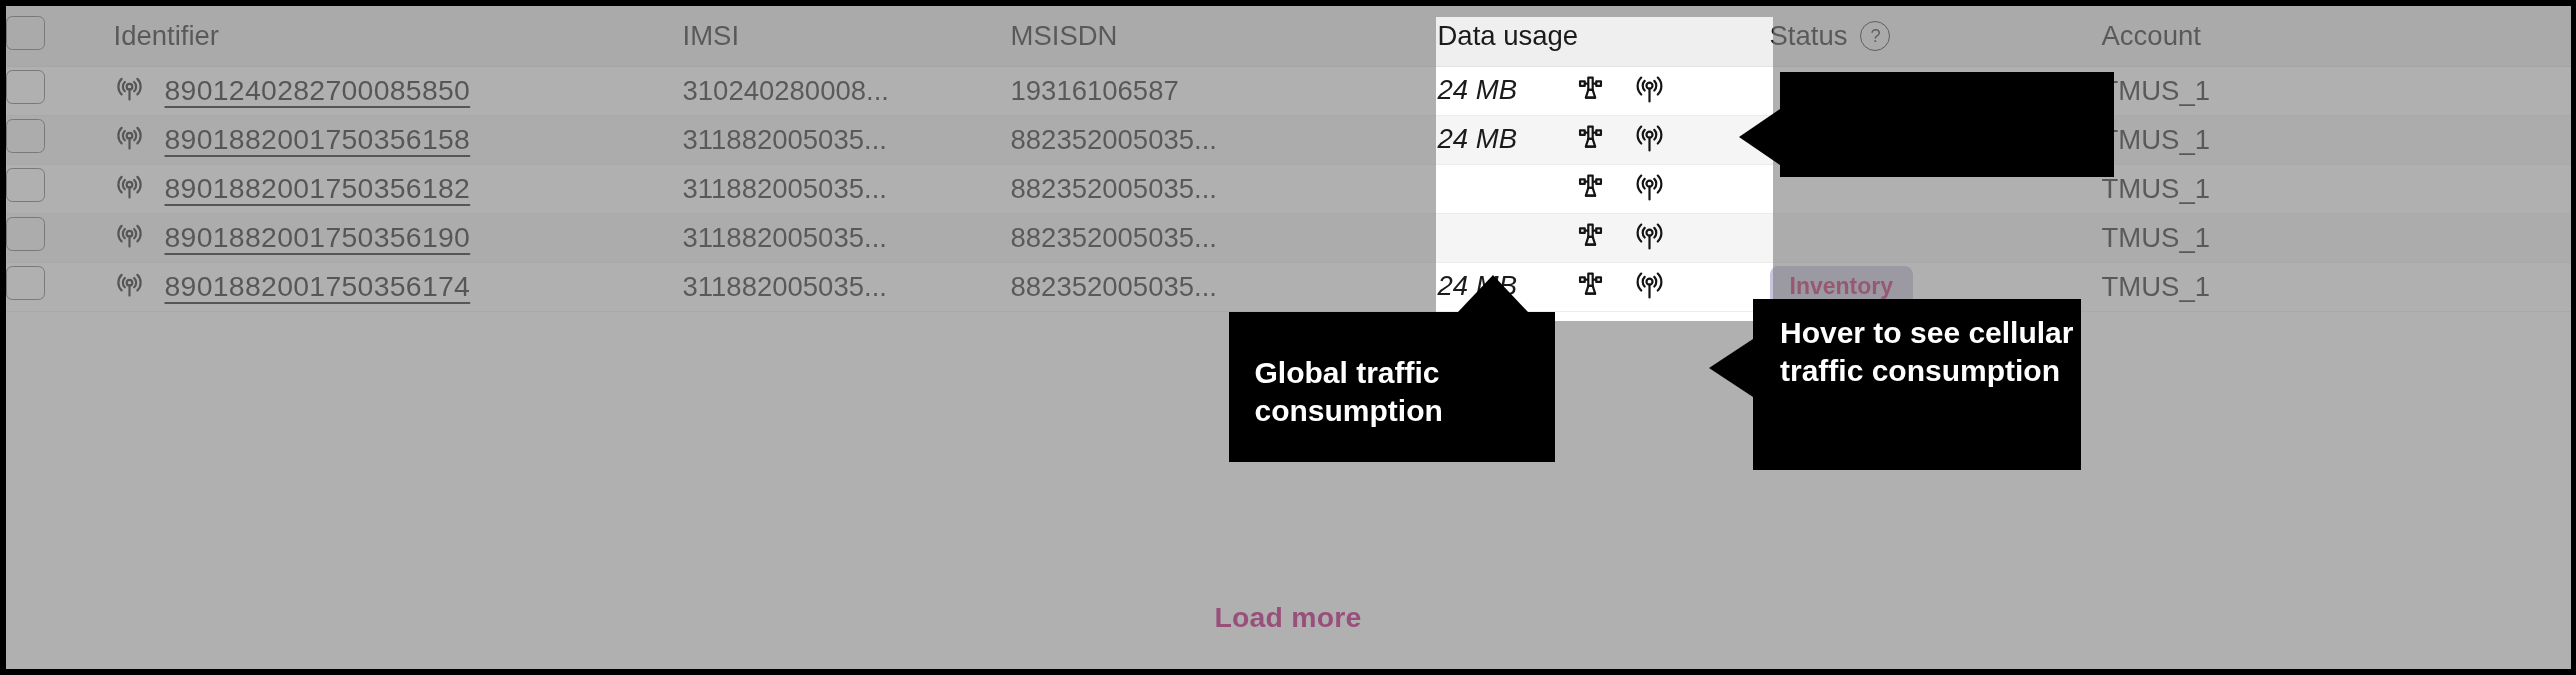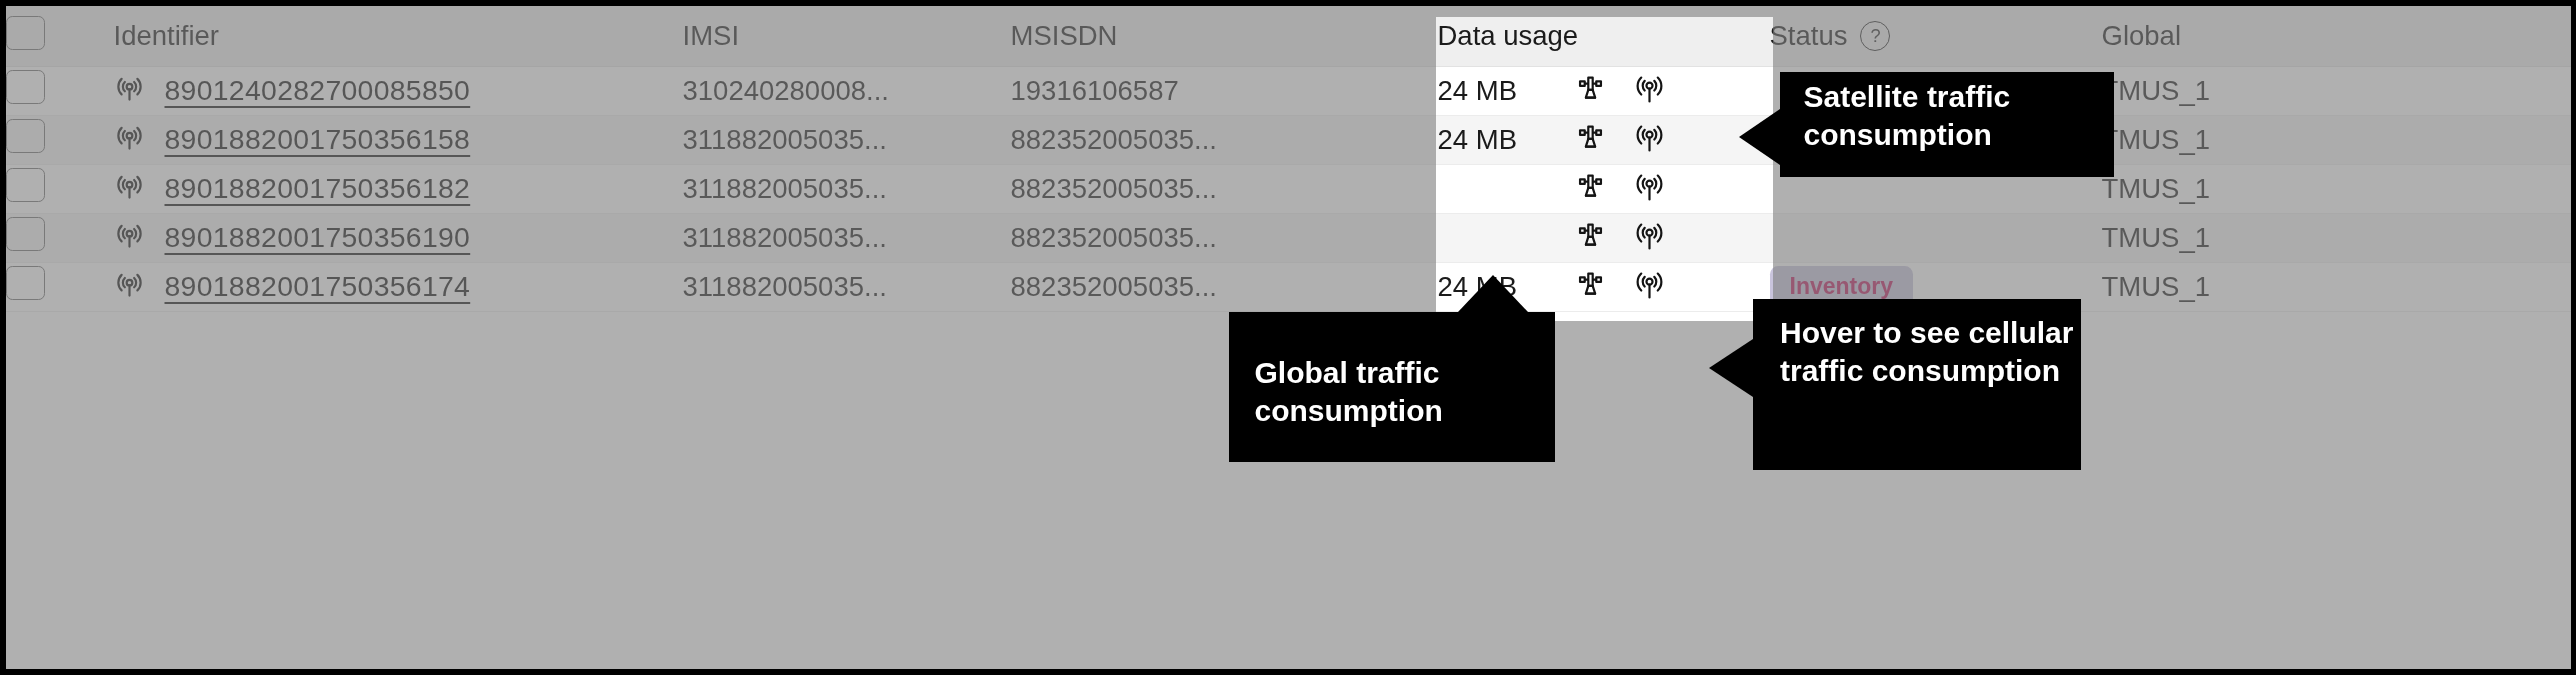--- a/index.html
+++ b/index.html
@@ -89,21 +89,21 @@
     color:#141414;
     text-decoration:underline;
     text-underline-offset:5.5px;
     text-decoration-thickness:1.8px;
     cursor:pointer;
     white-space:nowrap;
     letter-spacing:0.3px;
   }
 
   
-  .usage-wrap{display:flex;align-items:center;}
+  .usage-wrap{display:flex;font-style:italic;}
   .usage-mb{width:136px;font-size:27.5px;color:#1b1b1b;}
   .usage-icons{display:flex;align-items:center;gap:26px;}
 
   
   .badge{
     display:inline-block;
     background:#c9c4dd;
     color:#be185d;
     font-size:23px;
     font-weight:700;
@@ -279,21 +279,21 @@
               </span>
           </th>
           <th>
             <span class="hwrap">
               <span>Status</span>
               <span class="help-ico">?</span>
             </span>
           </th>
           <th>
             <span class="hwrap">
-                <span>Global</span>
+                <span>Account</span>
               </span>
           </th>
         </tr>
       </thead>
 
       <tbody>
 
         <tr class="alt">
           <td class="pad-check">
             <span class="cbx"></span>
@@ -533,29 +533,31 @@
             </span>
           </td>
           <td>
             <span class="badge">Inventory</span>
           </td>
           <td>TMUS_1</td>
         </tr>
       </tbody>
     </table>
 
+    <div class="loadmore-row">
+      <span class="loadmore">Load more</span>
+    </div>
 
     <div class="dim" id="dim-left"></div>
     <div class="dim" id="dim-right"></div>
     <div class="dim" id="dim-top"></div>
     <div class="dim" id="dim-bottom"></div>
 
 
     <div class="callout" id="callout-satellite">
-      <span class="ctxt">Satellite traffic consumption</span>
       <span class="tail"></span>
     </div>
 
     <div class="callout" id="callout-global">
       <span class="ctxt">Global traffic consumption</span>
       <span class="tail"></span>
     </div>
 
     <div class="callout" id="callout-cellular">
       <span class="ctxt">Hover to see cellular traffic consumption</span>

